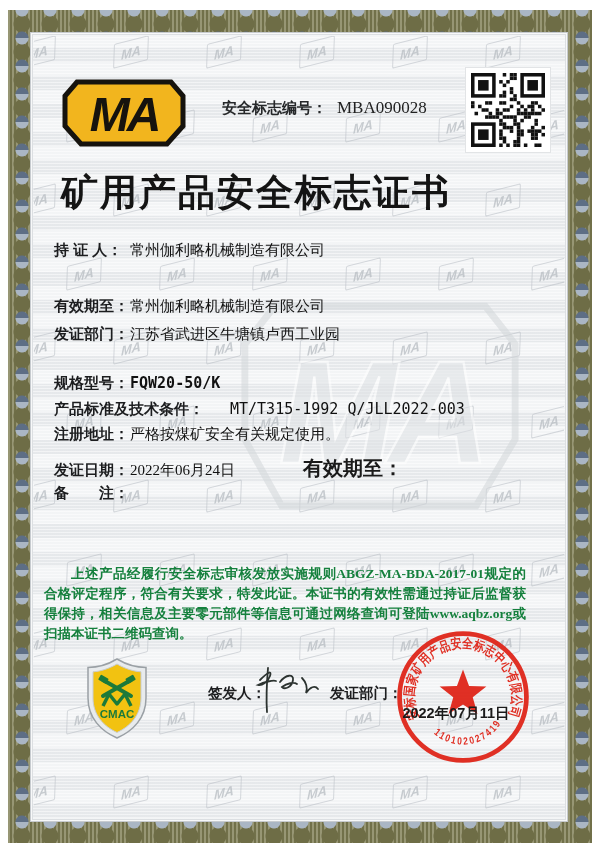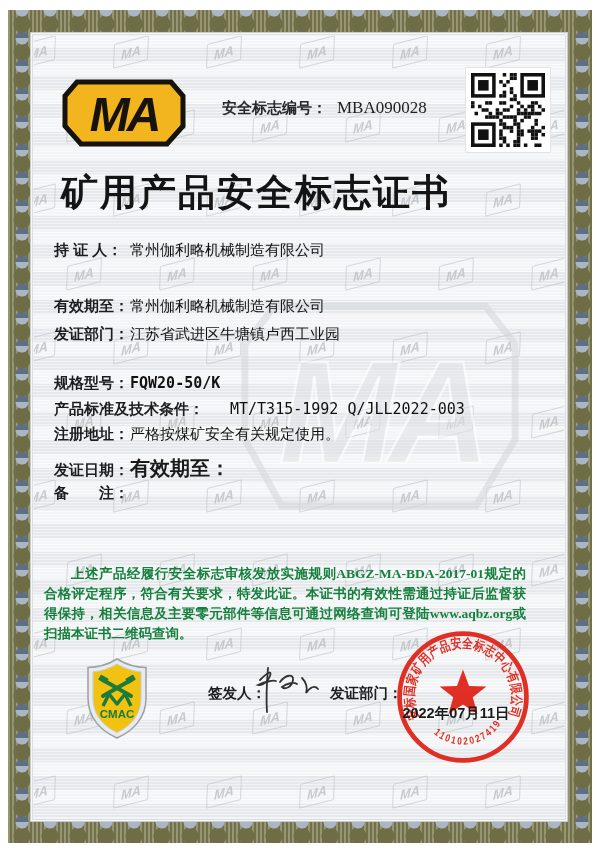--- a/index.html
+++ b/index.html
@@ -286,20 +286,21 @@
   <div class="field-row" style="top:400px">
     <span class="f-label wide">产品标准及技术条件：</span>
     <span class="f-value mono">MT/T315-1992 Q/JLL2022-003</span>
   </div>
   <div class="field-row" style="top:425px">
     <span class="f-label">注册地址：</span>
     <span class="f-value">严格按煤矿安全有关规定使用。</span>
   </div>
   <div class="field-row dates" style="top:455px">
     <span class="f-label">发证日期：</span>
+    <span class="f-value">2022年06月24日</span>
     <span class="f-label2">有效期至：</span>
   </div>
   <div class="field-row" style="top:484px">
     <span class="f-label">备　　注：</span>
     <span class="f-value"></span>
   </div>
 
   <div class="abs statement">上述产品经履行安全标志审核发放实施规则ABGZ-MA-BDA-2017-01规定的合格评定程序，符合有关要求，特发此证。本证书的有效性需通过持证后监督获得保持，相关信息及主要零元部件等信息可通过网络查询可登陆www.aqbz.org或扫描本证书二维码查询。</div>
 
   <svg class="abs" style="left:86px;top:658px;" width="62" height="82" viewBox="0 0 62 82">

